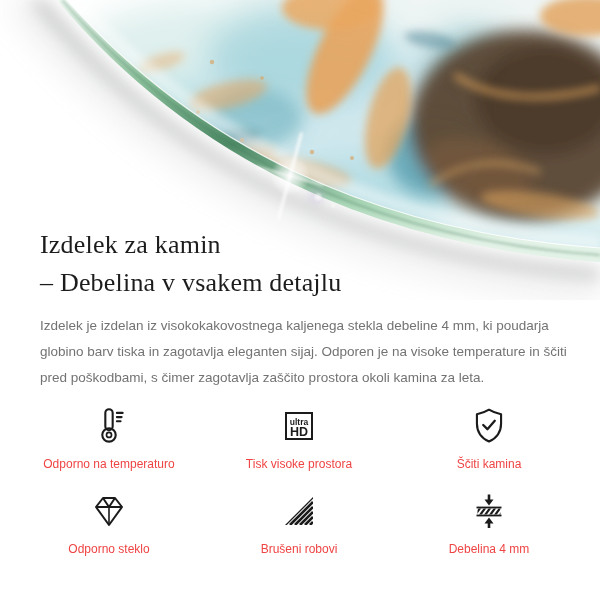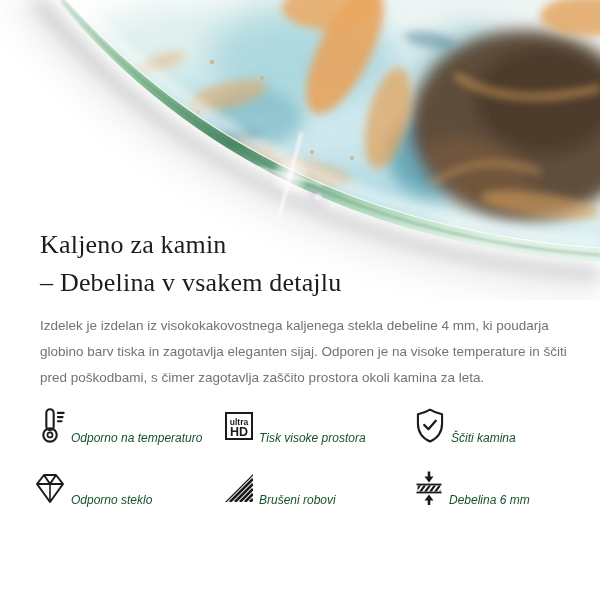--- a/index.html
+++ b/index.html
@@ -5,23 +5,23 @@
   html,body{margin:0;padding:0;background:#ffffff;}
   .page{position:relative;width:600px;height:600px;background:#ffffff;overflow:hidden;
         font-family:"Liberation Sans",sans-serif;color:#393939;}
   .hero{position:absolute;top:0;left:0;width:600px;height:300px;}
   .content{position:absolute;left:40px;top:226px;width:530px;}
   .heading{font-family:"Liberation Serif",serif;font-weight:400;color:#1c1c1c;
            font-size:26px;line-height:38px;letter-spacing:0.2px;}
   .desc{margin-top:11px;font-size:13.5px;line-height:26px;color:#737373;}
   .features{position:absolute;left:29px;top:403px;display:grid;
             grid-template-columns:160px 160px 160px;column-gap:30px;row-gap:16px;}
-  .feature{display:flex;flex-direction:row;align-items:center;}
+  .feature{display:flex;flex-direction:column;align-items:center;}
   .icon-box{height:46px;display:flex;align-items:center;justify-content:center;}
-  .feature-label{margin-top:25px;font-size:12px;line-height:15px;color:#14532d;text-align:center;white-space:nowrap;font-style:italic;}
+  .feature-label{margin-top:8px;font-size:12px;line-height:15px;color:#ef4444;text-align:center;white-space:nowrap;}
   .ic{stroke:#1b1b1b;fill:none;stroke-width:2;}
   .uhd-top{font-family:"Liberation Sans",sans-serif;font-weight:700;font-size:8.5px;fill:#1b1b1b;}
   .uhd-bottom{font-family:"Liberation Sans",sans-serif;font-weight:700;font-size:12.5px;fill:#1b1b1b;}
 </style>
 </head>
 <body>
 
 <div class="page">
 
   <div class="hero">
@@ -120,21 +120,21 @@
         </g>
         <circle cx="316" cy="196" r="8" fill="#c3b2dd" opacity="0.35" filter="url(#b4)"></circle>
         <circle cx="318" cy="197" r="5" fill="url(#glow)" opacity="0.7"></circle>
         <circle cx="333" cy="206" r="3" fill="url(#glow)" opacity="0.5"></circle>
       </g>
     </svg>
   </div>
 
   <div class="content">
     <div class="heading">
-      <div>Kaljeno za kamin</div>
+      <div>Izdelek za kamin</div>
       <div>– Debelina v vsakem detajlu</div>
     </div>
     <div class="desc">Izdelek je izdelan iz visokokakovostnega kaljenega stekla debeline 4 mm, ki poudarja globino barv tiska in zagotavlja eleganten sijaj. Odporen je na visoke temperature in ščiti pred poškodbami, s čimer zagotavlja zaščito prostora okoli kamina za leta.</div>
   </div>
 
   <div class="features">
 
     <div class="feature">
       <div class="icon-box">
         <svg width="42" height="44" viewBox="0 0 40 40">
@@ -227,17 +227,17 @@
             <line x1="29" y1="27" x2="39" y2="13"></line>
           </g>
           <line x1="7.5" y1="16.5" x2="32.5" y2="16.5" stroke="#1b1b1b" stroke-width="1.8"></line>
           <line x1="7.5" y1="24.5" x2="32.5" y2="24.5" stroke="#1b1b1b" stroke-width="1.8"></line>
           <line x1="20" y1="3.5" x2="20" y2="9" stroke="#1b1b1b" stroke-width="2.6"></line>
           <polygon points="15.5,8.5 24.5,8.5 20,14.5" fill="#1b1b1b"></polygon>
           <line x1="20" y1="37" x2="20" y2="32" stroke="#1b1b1b" stroke-width="2.6"></line>
           <polygon points="15.5,32.5 24.5,32.5 20,26.5" fill="#1b1b1b"></polygon>
         </svg>
       </div>
-      <div class="feature-label">Debelina 6 mm</div>
+      <div class="feature-label">Debelina 4 mm</div>
     </div>
 
   </div>
 </div>
 
 </body></html>

